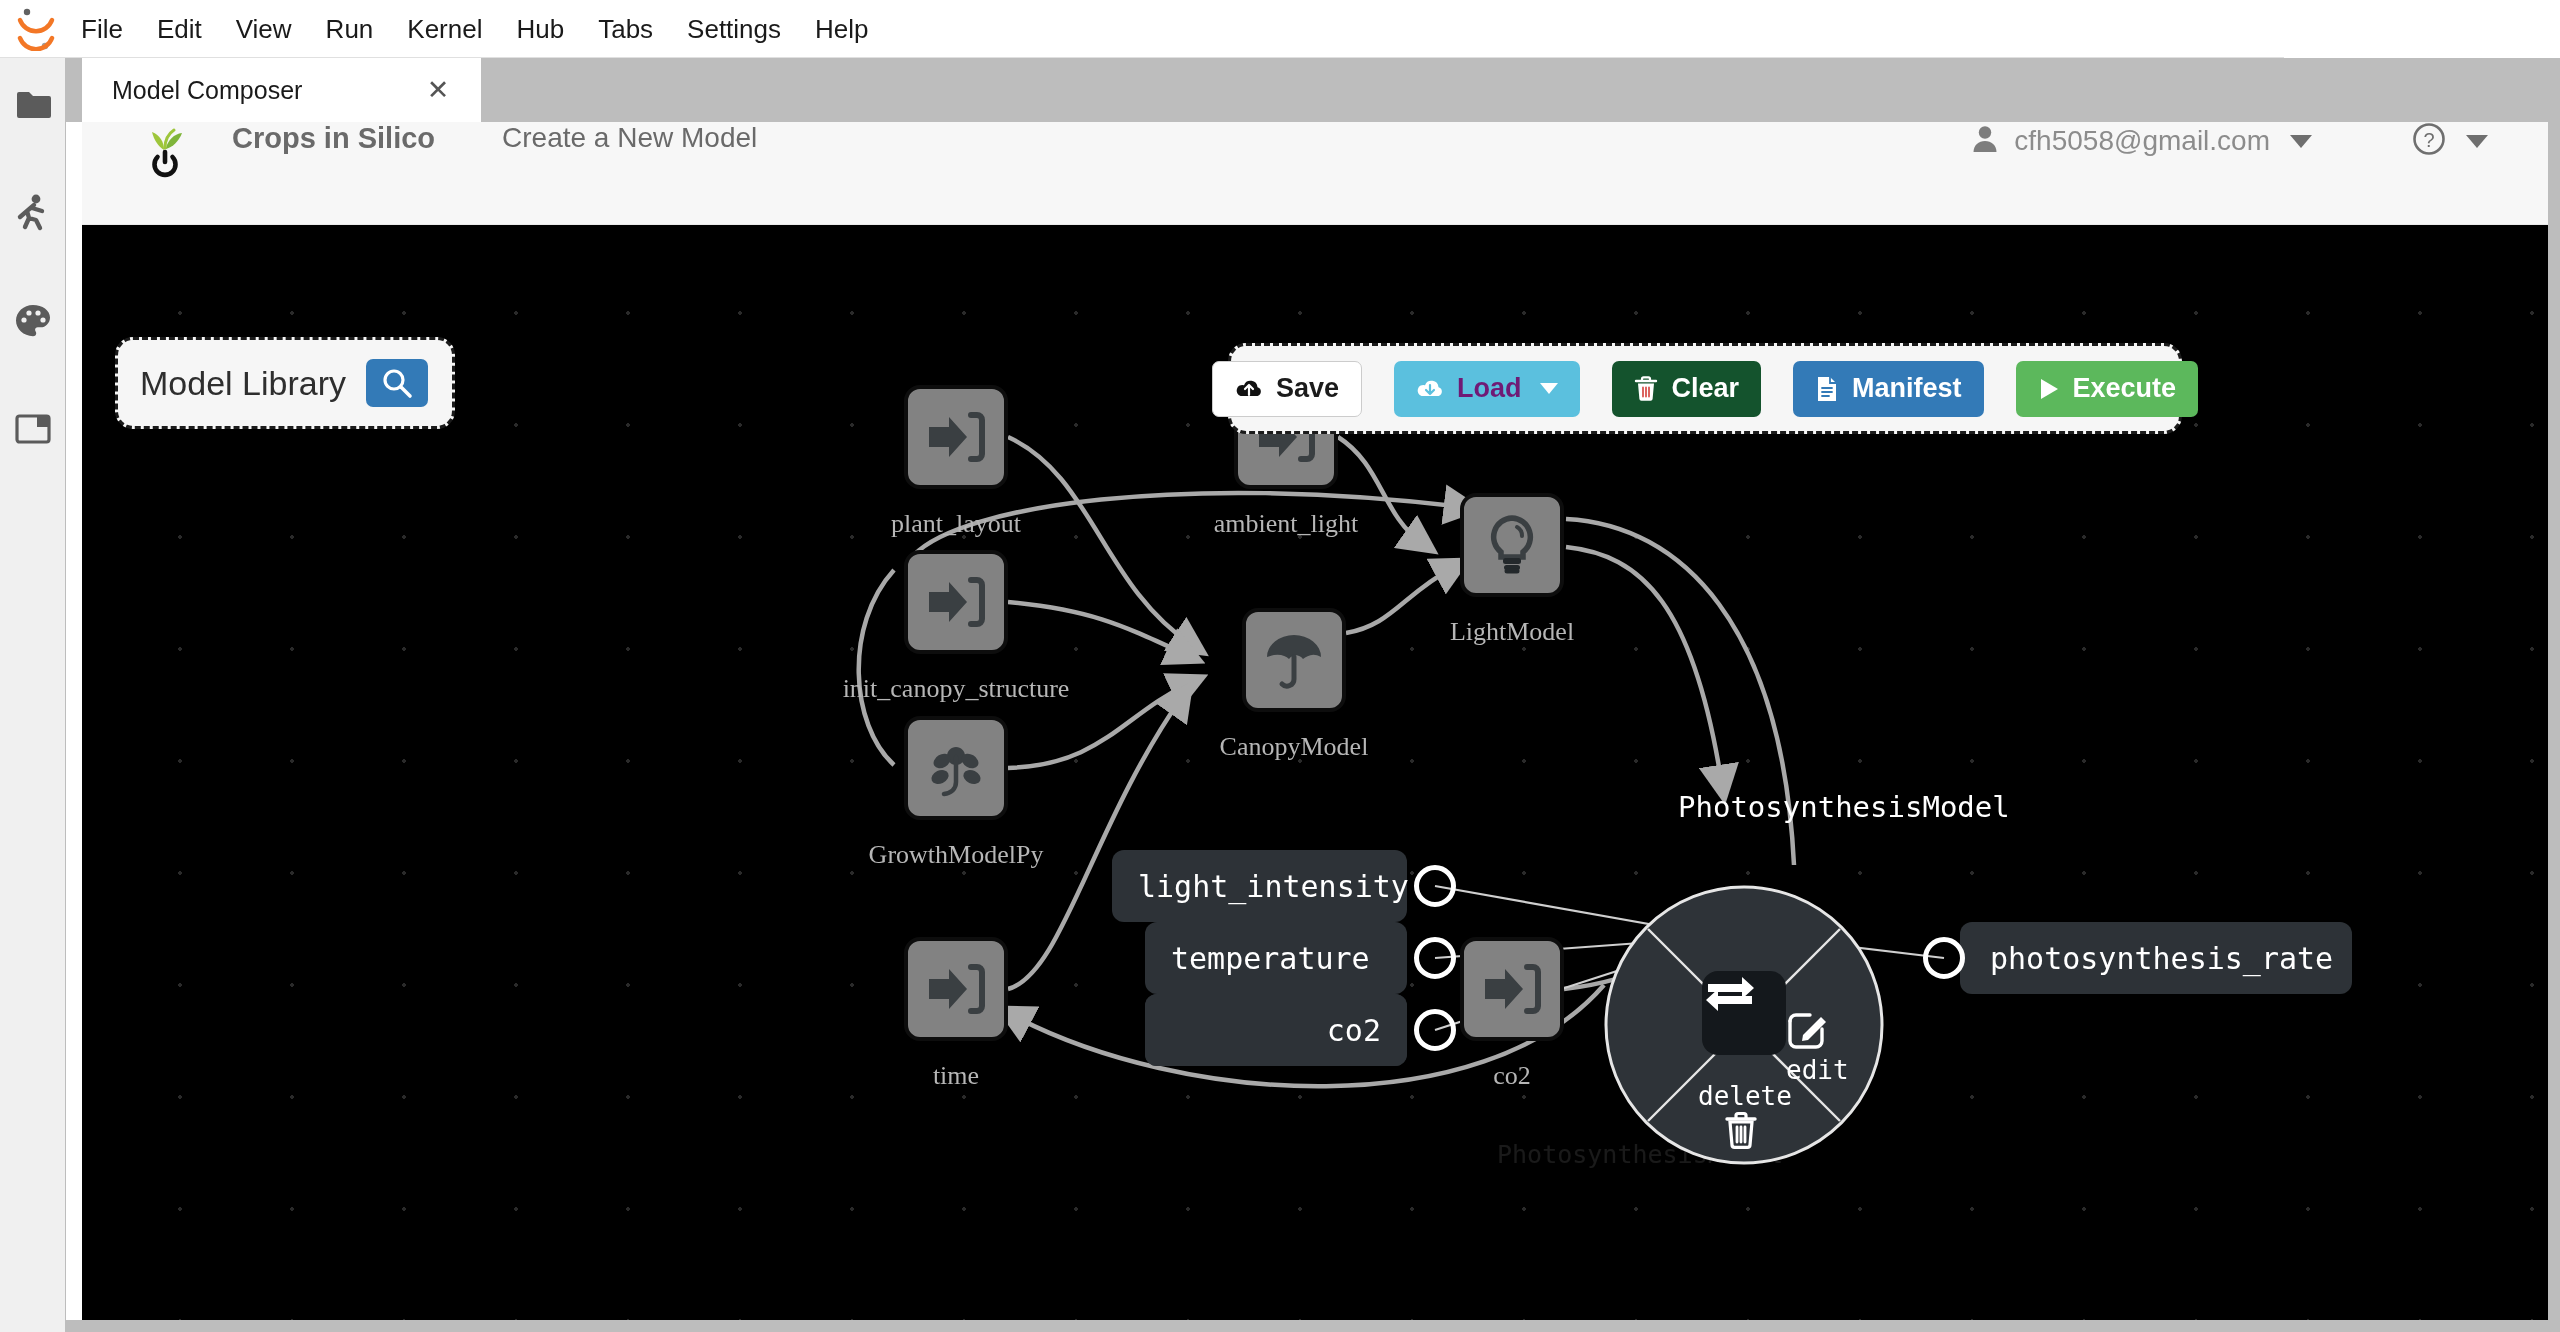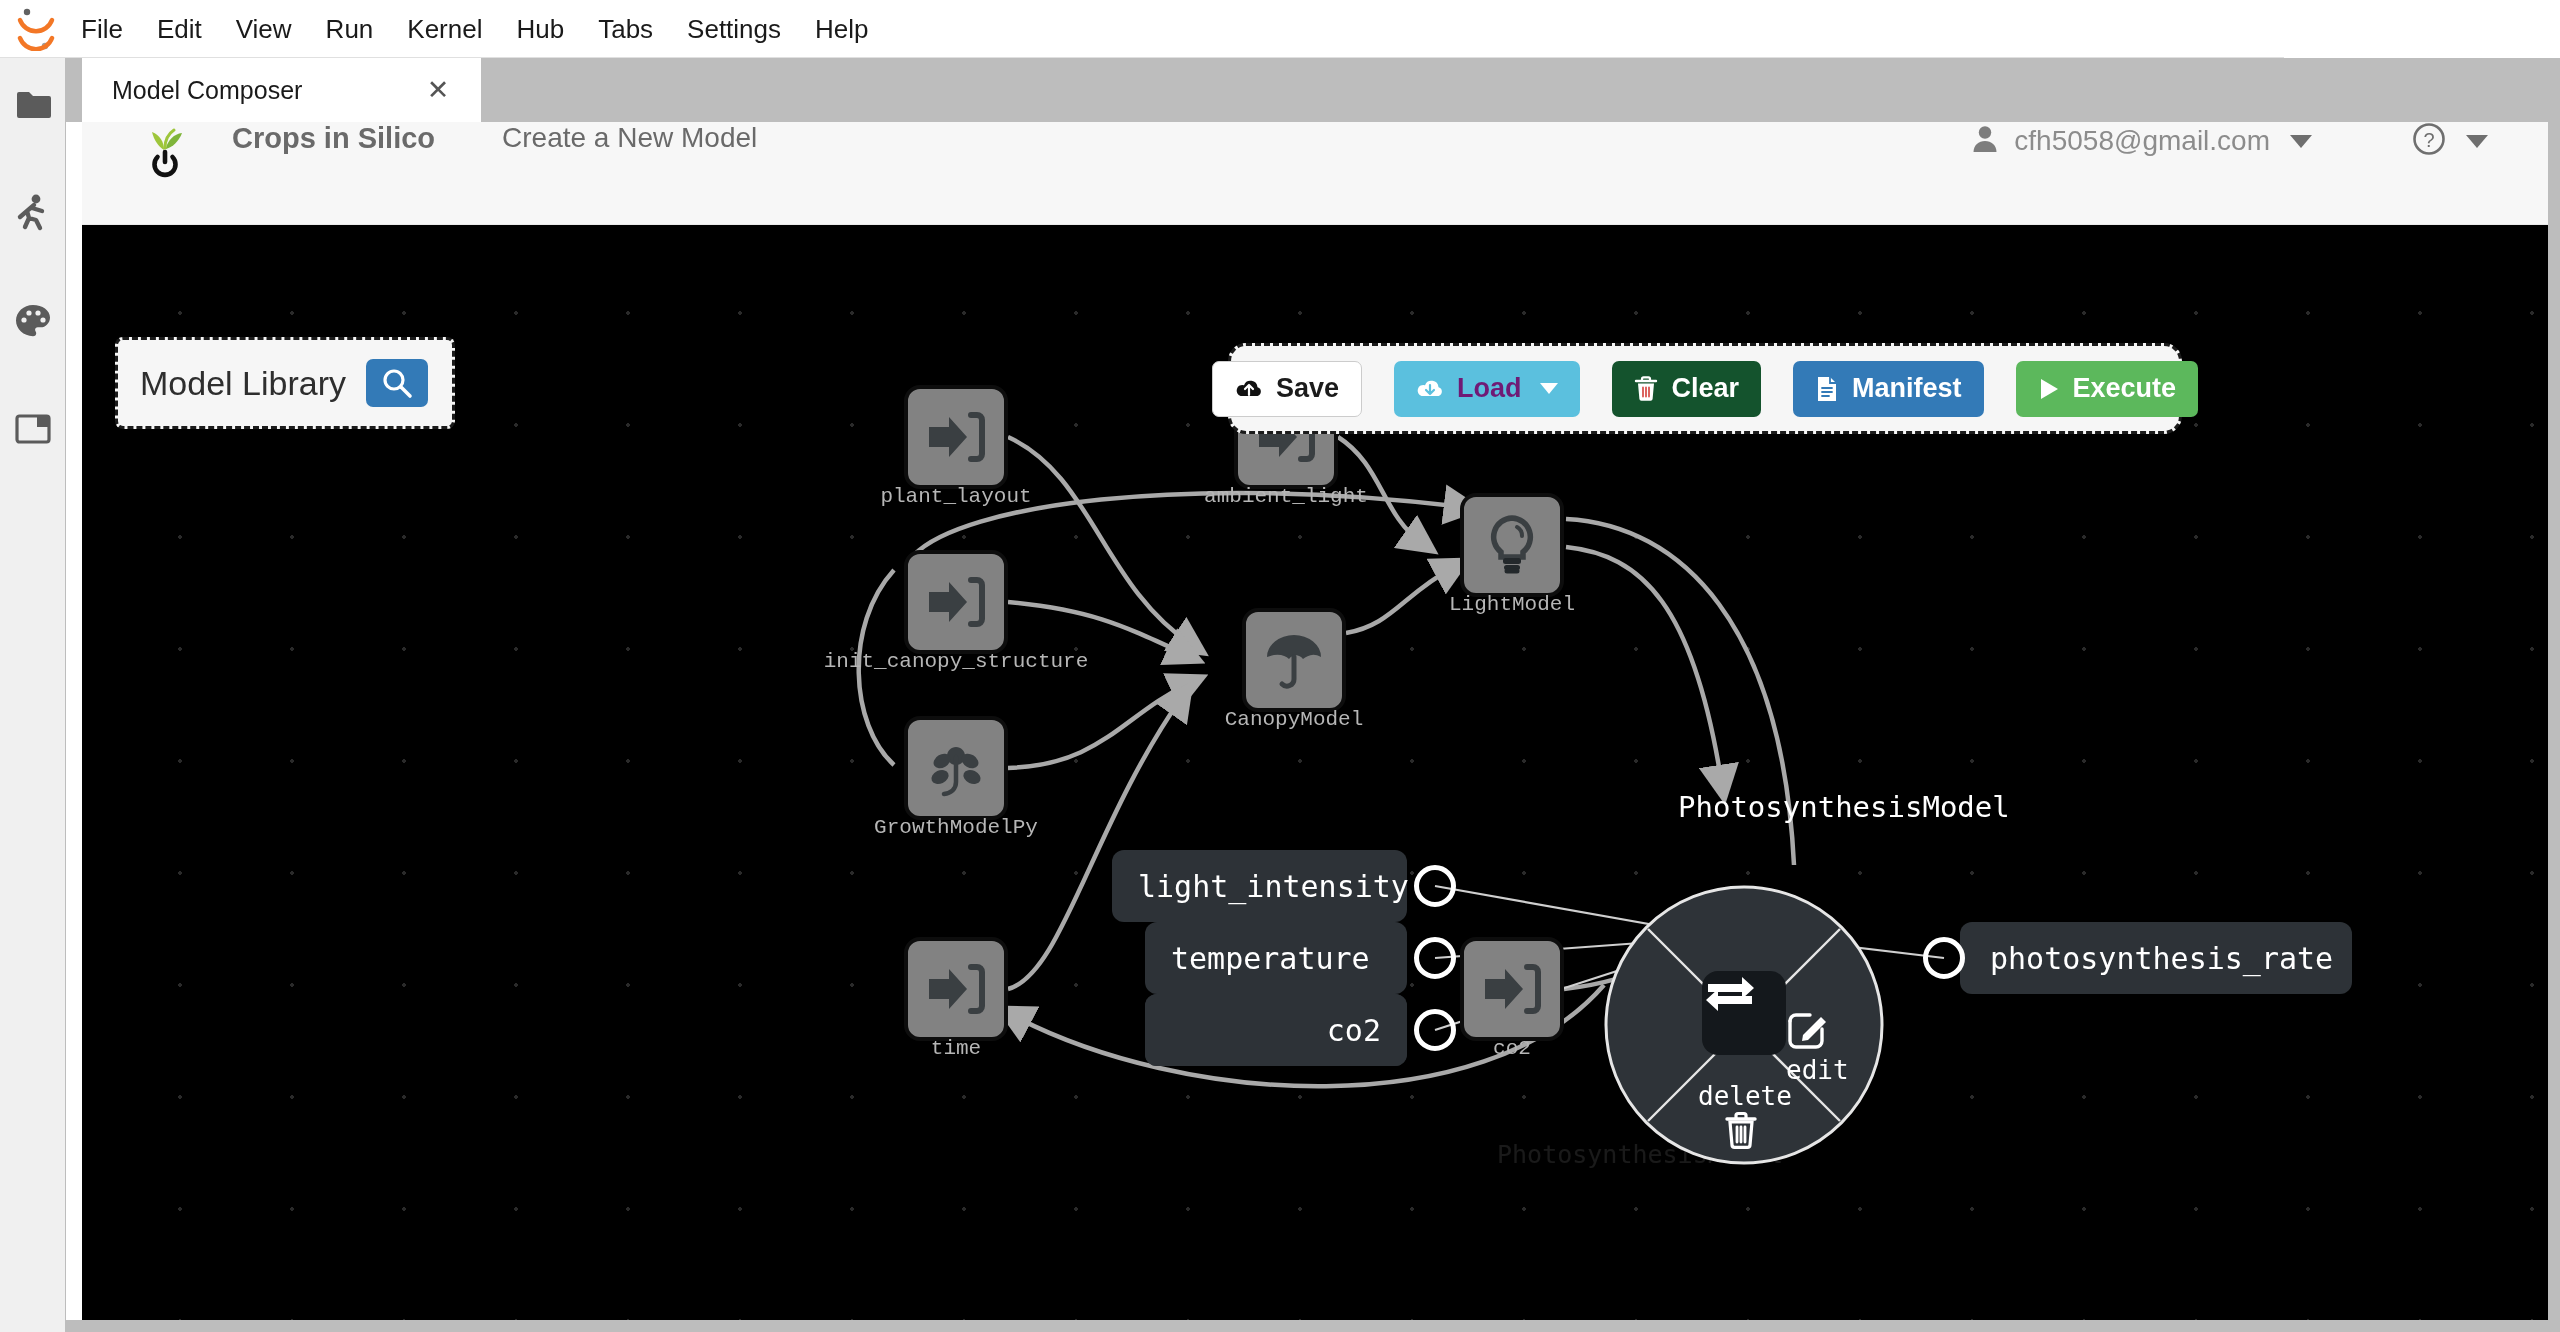--- a/index.html
+++ b/index.html
@@ -136,21 +136,21 @@
     border-left: 9px solid transparent; border-right: 9px solid transparent;
     border-top: 11px solid #fff;
   }
 
   
   #model-library {
     position: absolute; left: 33px; top: 112px;
     width: 340px; height: 92px;
     background: #f6f6f6;
     border: 3px dashed #1b1b1b;
-    border-radius: 8px;
+    border-radius: 18px;
     display: flex; align-items: center; padding: 0 22px;
     z-index: 40;
   }
   #ml-title { font-size: 34px; color: #2e2e2e; white-space: nowrap; }
   #ml-search {
     margin-left: 20px; width: 62px; height: 48px; border-radius: 7px;
     background: #337ab7; display: flex; align-items: center; justify-content: center;
     cursor: pointer;
   }
 
@@ -160,23 +160,23 @@
   }
   .gnode-box {
     width: 104px; height: 104px;
     background: #828282;
     border: 4px solid #0d0d0d;
     border-radius: 16px;
     display: flex; align-items: center; justify-content: center;
     cursor: pointer;
   }
   .gnode-label {
-    position: absolute; top: 100px; left: 50%; transform: translateX(-50%);
-    font-family: Liberation Mono, monospace;
-    font-size: 21px; color: #b6b6b6; white-space: nowrap;
+    position: absolute; top: 124px; left: 50%; transform: translateX(-50%);
+    font-family: Liberation Serif, serif;
+    font-size: 26px; color: #b6b6b6; white-space: nowrap;
   }
 
   
   .port-pill {
     position: absolute;
     height: 72px;
     background: #2d3237;
     border-radius: 12px;
     display: flex; align-items: center;
     font-family: "DejaVu Sans Mono", monospace;

